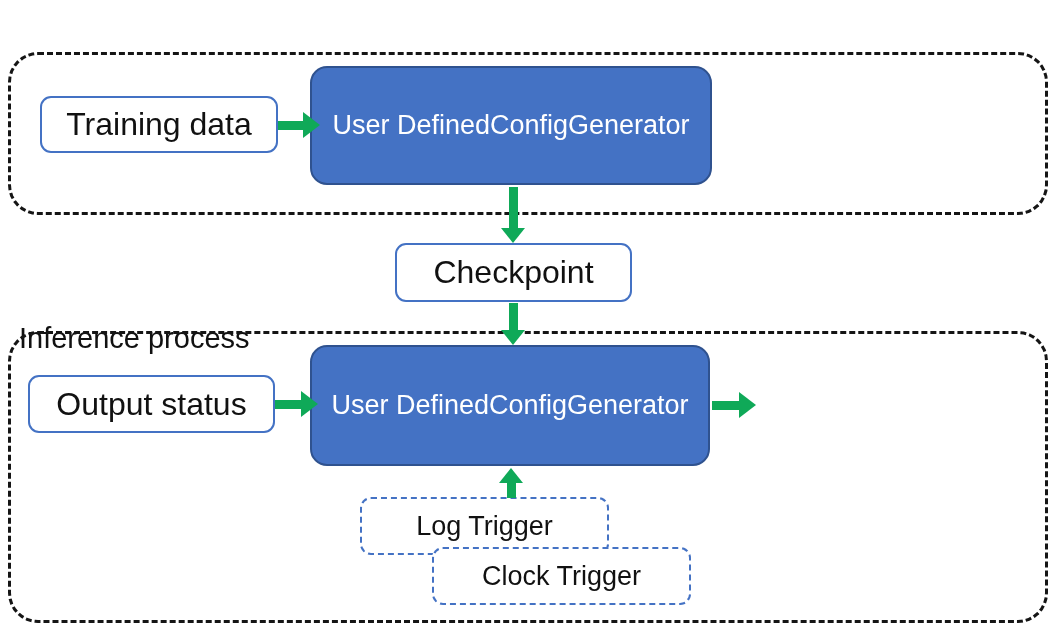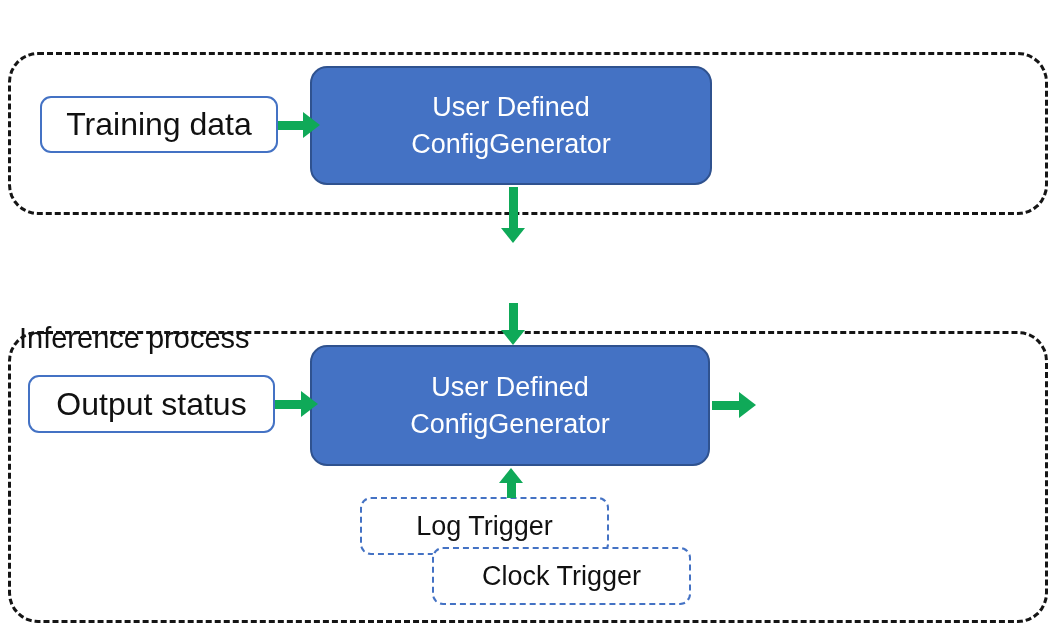--- a/index.html
+++ b/index.html
@@ -26,21 +26,21 @@
     display:flex;align-items:center;justify-content:center;
     font-size:32px;color:var(--ink);white-space:nowrap;
   }
   .b-training-data{left:40px;top:96px;width:234px;height:53px;}
   .b-checkpoint{left:395px;top:243px;width:233px;height:55px;}
   .b-current-status{left:28px;top:375px;width:243px;height:54px;}
   .b-output{left:756px;top:375px;width:244px;height:54px;}
 
   .gen-box{
     position:absolute;background:var(--blue);border:2px solid var(--blue-dark);border-radius:17px;
-    display:flex;flex-direction:column;align-items:center;justify-content:center;
+    display:flex;flex-direction:row;align-items:center;justify-content:center;
     color:#ffffff;font-size:27px;line-height:1.34;white-space:nowrap;
   }
   .g-train{left:310px;top:66px;width:398px;height:115px;}
   .g-infer{left:310px;top:345px;width:396px;height:117px;}
 
   .trigger-box{
     position:absolute;background:#ffffff;border:2.5px dashed var(--blue);border-radius:11px;
     display:flex;align-items:center;justify-content:center;
     font-size:27px;color:var(--ink);white-space:nowrap;
   }
@@ -85,20 +85,21 @@
   <div class="gen-box g-train">
     <span>User Defined</span>
     <span>ConfigGenerator</span>
   </div>
 
   <div class="arrow arrow-down ad1">
     <div class="shaft"></div>
     <div class="head"></div>
   </div>
 
+  <div class="io-box b-checkpoint">Checkpoint</div>
 
   <div class="arrow arrow-down ad2">
     <div class="shaft"></div>
     <div class="head"></div>
   </div>
 
   <div class="section-title t-infer">Inference process</div>
 
   <div class="dashed-container c-infer"></div>
 

